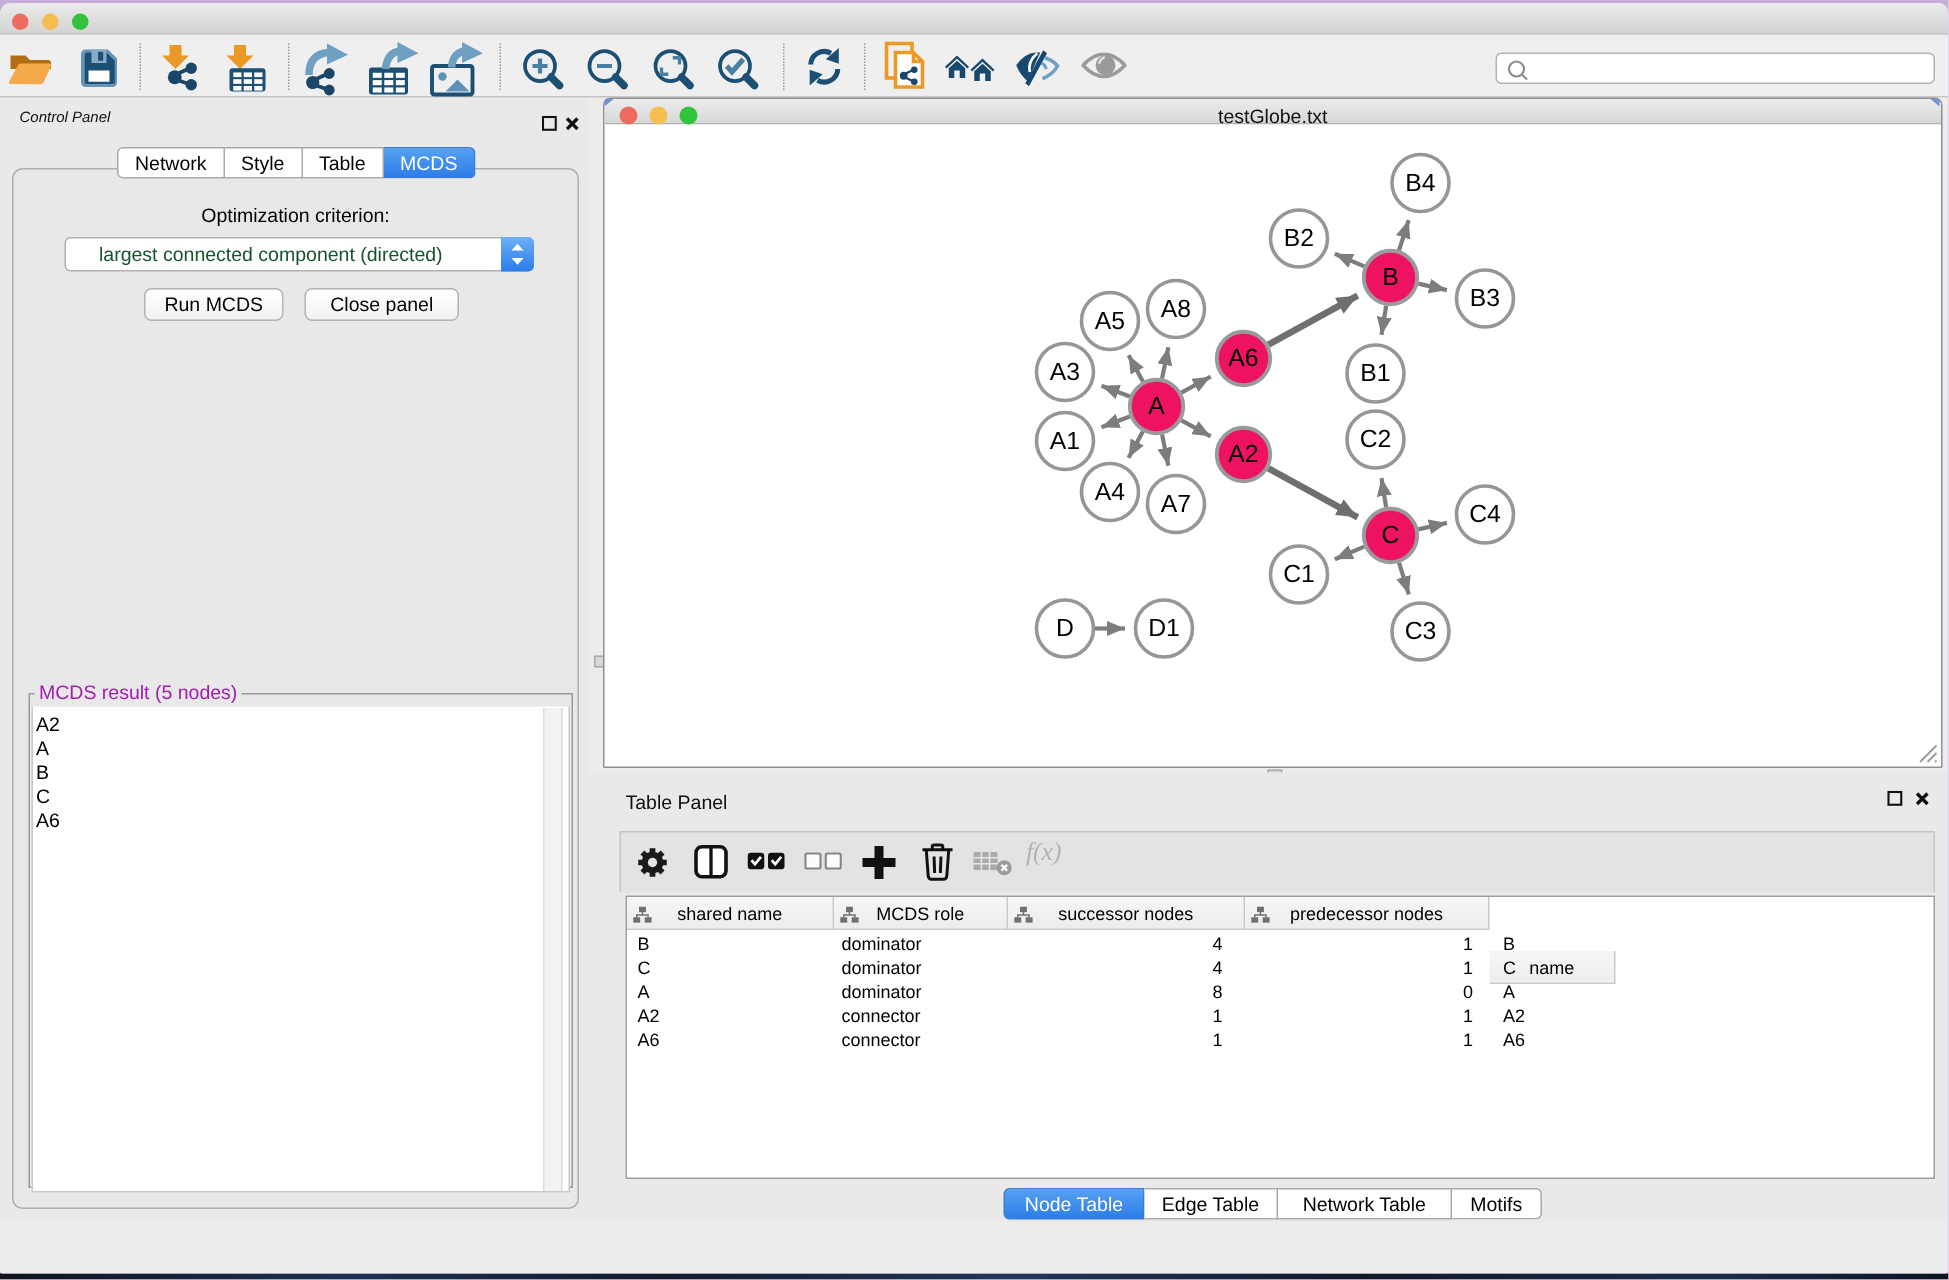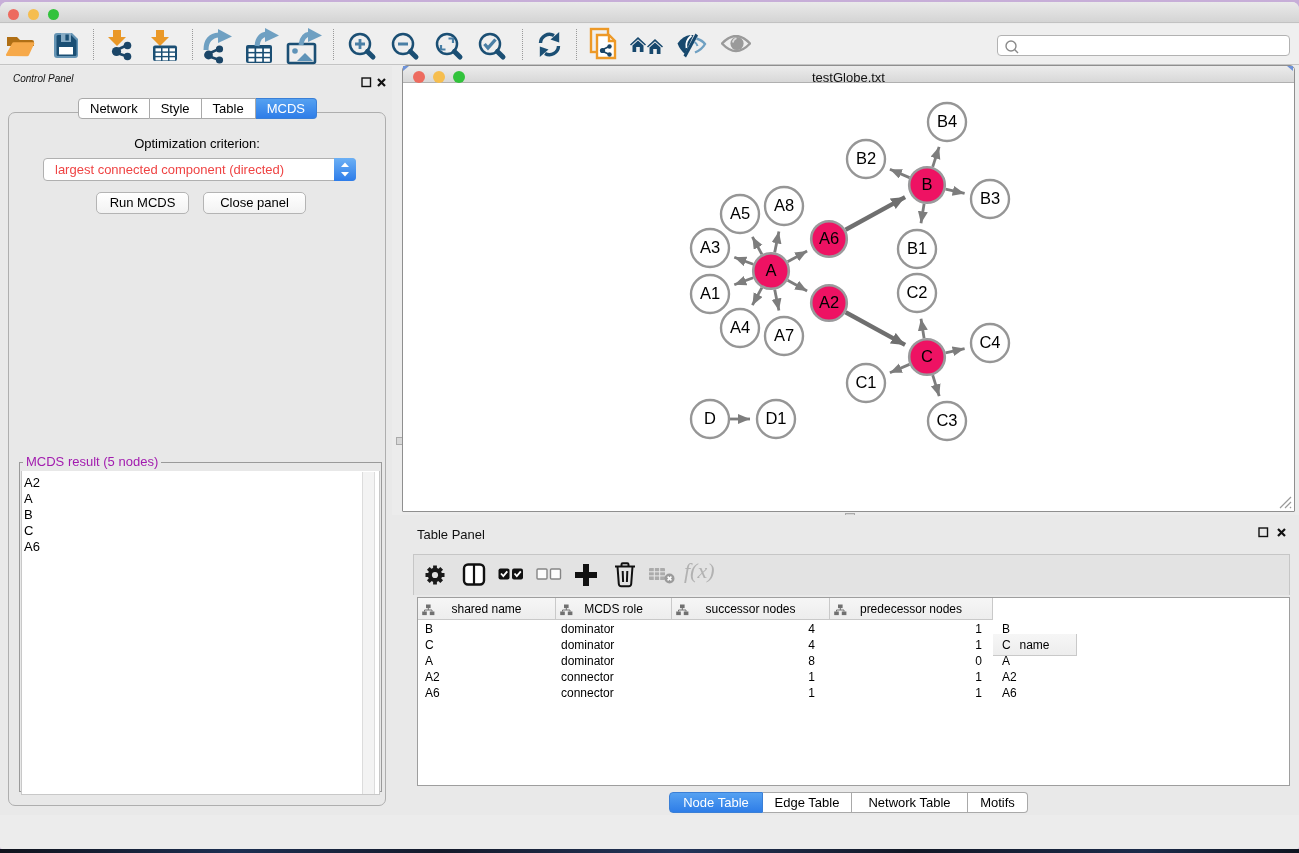--- a/index.html
+++ b/index.html
@@ -27,21 +27,21 @@
 .tabs { position:absolute; display:flex; font-size:13px; z-index:10; }
 .tab { background:#fff; border:1px solid #a9a9a9; border-left:none; padding:2px 11px 3px 11px;
   color:#000; height:21px; line-height:15px; }
 .tab.first { border-left:1px solid #a9a9a9; border-radius:4px 0 0 4px; }
 .tab.last { border-radius:0 4px 4px 0; }
 .tab.sel { background:linear-gradient(#55a1f1,#2e7de8); color:#fff; border-color:#3a7fd6; }
 #cpbox { position:absolute; left:8px; top:46px; width:378px; height:694px; background:#e8e8e8;
   border:1px solid #aeaeae; border-radius:7px; }
 #optlab { position:absolute; left:0; top:23px; width:100%; text-align:center; font-size:13px; color:#000; }
 #combo { position:absolute; left:34px; top:45px; width:313px; height:23px; background:#fff;
-  border:1px solid #b0b0b0; border-radius:4px; font-size:13px; line-height:21px; padding-left:11px; color:#ef4444;}
+  border:1px solid #b0b0b0; border-radius:4px; font-size:13px; line-height:21px; padding-left:22px; color:#14532d;}
 #combostep { position:absolute; right:-1px; top:-1px; width:22px; height:23px; border-radius:0 4px 4px 0;
   background:linear-gradient(#6cb0f5,#2d7ce9); }
 .btn { position:absolute; height:22px; background:linear-gradient(#ffffff,#f2f2f2); border:1px solid #b4b4b4;
   border-radius:5px; font-size:13px; text-align:center; line-height:20px; color:#000; }
 #fieldset { position:absolute; left:10px; top:341px; width:363px; height:344px; }
 #fsborder { position:absolute; left:0; top:8px; width:100%; height:330px; border:1px solid #9a9a9a; }
 #fslegend { position:absolute; left:4px; top:0; background:#e8e8e8; padding:0 3px; font-size:13px; color:#a21caf; }
 #fslist { position:absolute; left:2px; top:17px; width:359px; height:324px; background:#fff; font-size:13px; border:1px solid #c8c8c8; border-top:none; padding-top:3px;}
 #fslist div { padding:0.5px 0 0 2px; height:16px; line-height:15px; }
 #fsscroll { position:absolute; right:7px; top:18px; width:13px; height:322px; background:#f3f3f3;
@@ -411,21 +411,21 @@
           </g>
         </svg>
     <svg style="position:absolute;left:234px;top:11px;" width="30" height="18">
           <rect x="1" y="2" width="16" height="12" rx="1" fill="#ababab"></rect>
           <g stroke="#e8e8e8" stroke-width="1">
             <path d="M1,5.8 H17 M1,9.9 H17 M6.3,2 V14 M11.7,2 V14"></path>
           </g>
           <circle cx="21.5" cy="12.5" r="5" fill="#9b9b9b"></circle>
           <path d="M19.6,10.6 l3.8,3.8 M23.4,10.6 l-3.8,3.8" stroke="#fff" stroke-width="1.5"></path>
         </svg>
-    <span style="position:absolute;left:270px;top:3px;font-family:'Liberation Serif',serif;font-style:italic;font-size:22px;color:#b2b2b2;">f(x)</span>
+    <span style="position:absolute;left:270px;top:3px;font-family:'Liberation Serif',serif;font-style:italic;font-size:17px;color:#b2b2b2;">f(x)</span>
     </div>
     <div id="ttable">
       <div class="hdr" style="left:0;width:138px;">
           <span>shared name</span>
         </div>
       <div class="hdr" style="left:138px;width:116px;">
           <span>MCDS role</span>
         </div>
       <div class="hdr" style="left:254px;width:158px;">
           <span>successor nodes</span>

